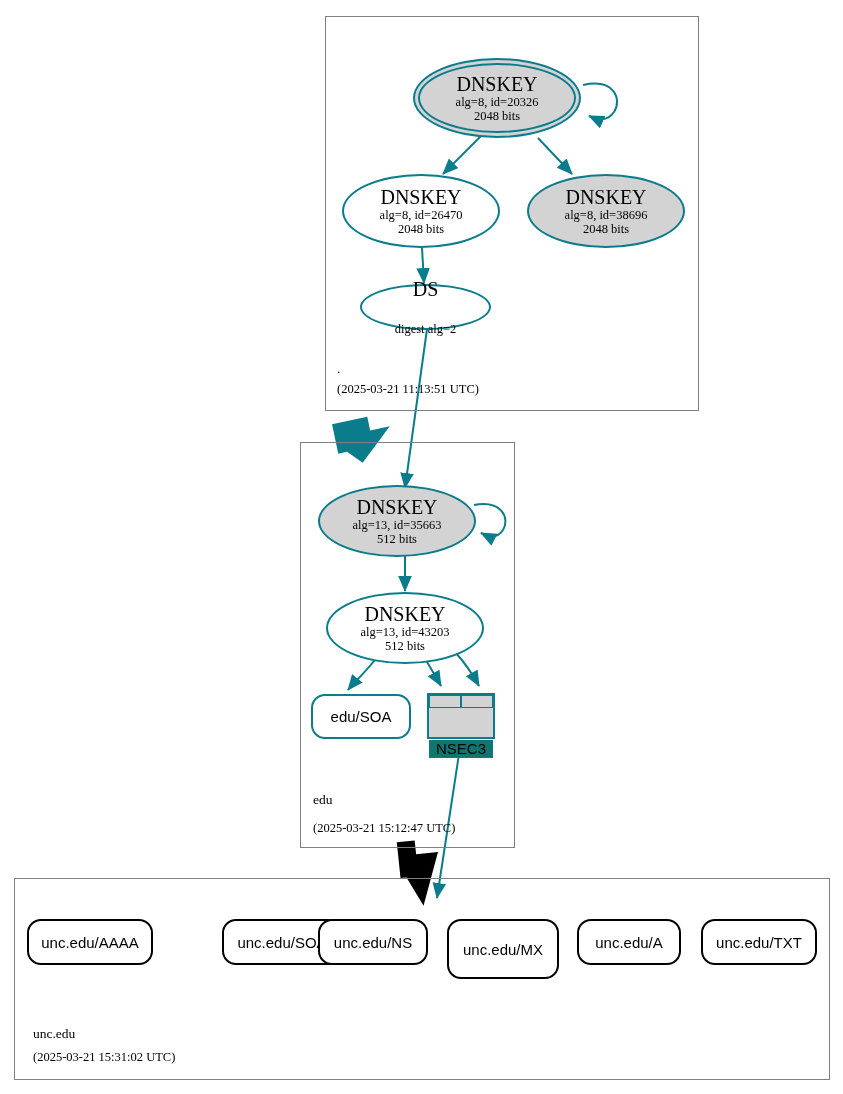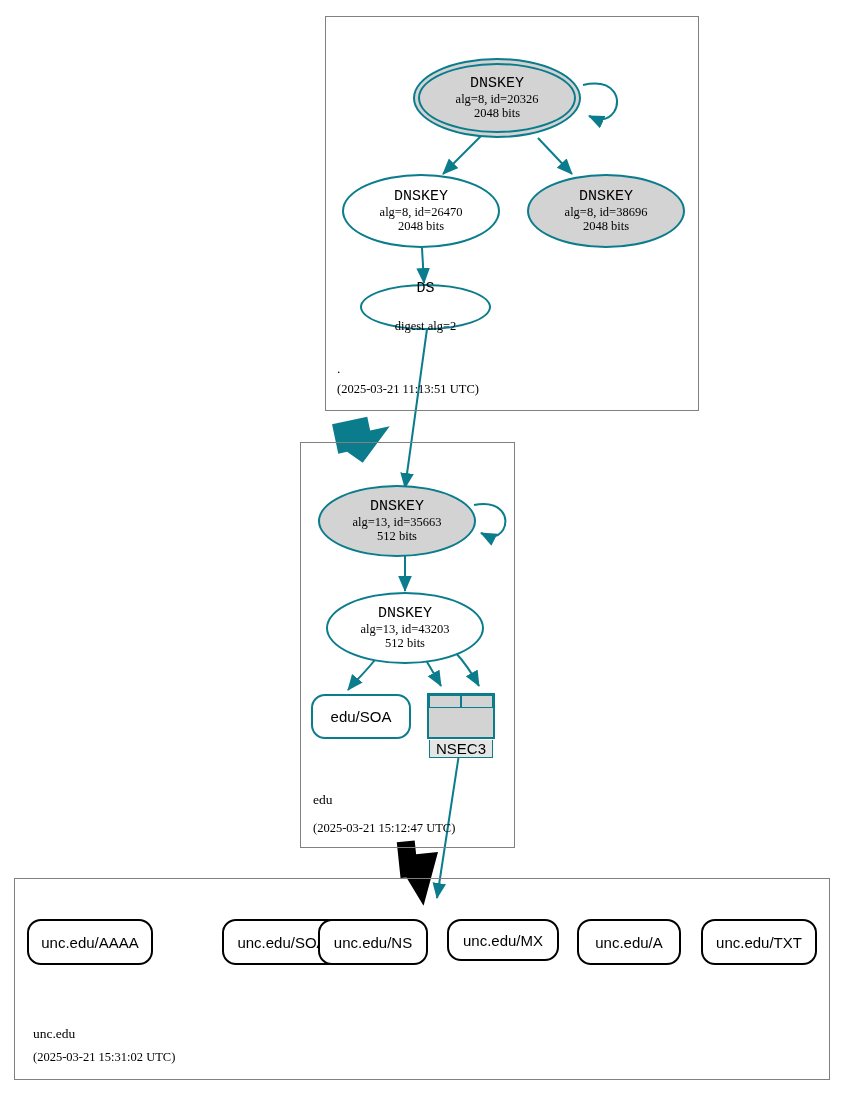--- a/index.html
+++ b/index.html
@@ -58,22 +58,22 @@
     box-sizing: border-box;
     display: flex;
     flex-direction: column;
     align-items: center;
     justify-content: center;
     text-align: center;
     color: #000000;
     line-height: 1.12;
   }
   .node .t1 {
-    font-family: Liberation Mono, monospace;
-    font-size: 15px;
+    font-family: Liberation Serif, serif;
+    font-size: 20px;
   }
   .node .t2, .node .t3 {
     font-family: "Liberation Serif", serif;
     font-size: 12.5px;
   }
 
   
   .ellipse {
     border-radius: 50%;
     border: 2px solid #0a7c8c;
@@ -133,21 +133,21 @@
   #nsec3-label {
     flex: 1 1 auto;
     display: flex;
     align-items: center;
     justify-content: center;
     border: 1px solid #0a7c8c;
     border-top: none;
     box-sizing: border-box;
     font-family: "Liberation Sans", sans-serif;
     font-size: 15px;
-    background: #e5e5e5;
+    background: #0f766e;
     margin-top: 32px;
   }
 </style>
 </head>
 <body>
 
 <svg id="canvas" viewBox="0 0 843 1094" xmlns="http://www.w3.org/2000/svg">
   <defs>
     <marker id="arrow-teal" markerWidth="10" markerHeight="10" refX="7.5" refY="3.4" orient="auto" markerUnits="strokeWidth">
       <path d="M0,0 L8,3.4 L0,6.8 z" fill="#0a7c8c"></path>
@@ -270,21 +270,21 @@
 
 <div class="rrset insecure" style="left:27px; top:919px; width:126px; height:46px;">
   <span>unc.edu/AAAA</span>
 </div>
 <div class="rrset insecure" style="left:177px; top:919px; width:120px; height:46px;margin-left:45px;">
   <span>unc.edu/SOA</span>
 </div>
 <div class="rrset insecure" style="left:318px; top:919px; width:110px; height:46px;">
   <span>unc.edu/NS</span>
 </div>
-<div class="rrset insecure" style="left:447px; top:919px; width:112px; height:42px;">
+<div class="rrset insecure" style="left:447px; top:919px; width:112px; height:60px;">
   <span>unc.edu/MX</span>
 </div>
 <div class="rrset insecure" style="left:577px; top:919px; width:104px; height:46px;">
   <span>unc.edu/A</span>
 </div>
 <div class="rrset insecure" style="left:701px; top:919px; width:116px; height:46px;">
   <span>unc.edu/TXT</span>
 </div>
 
 <div class="zone-label" id="zone-unc-name">unc.edu</div>

